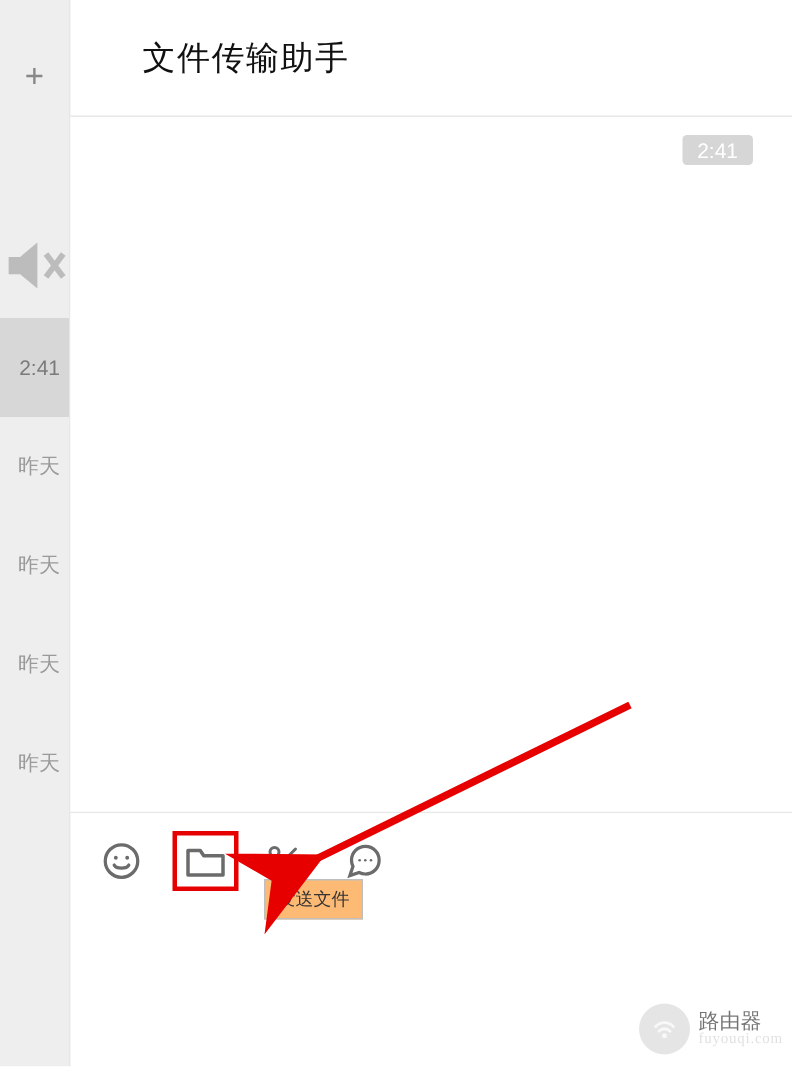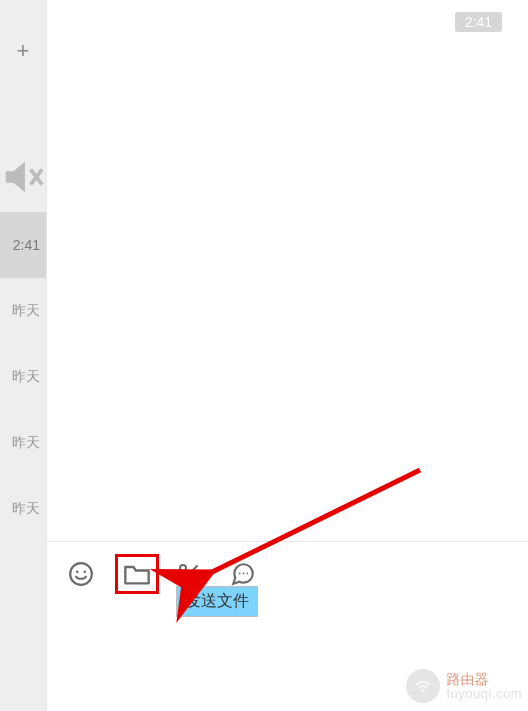--- a/index.html
+++ b/index.html
@@ -14,30 +14,30 @@
   .time-badge { position: absolute; top: 12px; right: 26px; background: #d6d6d6; color: #fff; font-size: 14px; padding: 2px 10px; border-radius: 3px; }
   .input-bar { height: 170px; border-top: 1px solid #e7e7e7; padding: 12px 18px; }
   .toolbar { display: flex; align-items: center; gap: 18px; }
   .tool { width: 32px; height: 32px; display: flex; align-items: center; justify-content: center; color: #6b6b6b; cursor: pointer; }
   .tool svg { width: 26px; height: 26px; display: block; stroke: #6b6b6b; }
   .tool.file-highlight { border: 3px solid #e60000; padding: 2px; width: 44px; height: 40px; }
   .tool.file-highlight svg { width: 28px; height: 24px; }
   .scissors-group { display: flex; align-items: center; color: #6b6b6b; cursor: pointer; }
   .scissors-group svg.sc { width: 24px; height: 24px; stroke: #6b6b6b; }
   .scissors-group .caret { font-size: 11px; margin-left: 2px; color: #8a8a8a; }
-  .tooltip { position: absolute; left: 176px; top: 586px; background: #7dd3fc; border: 1px solid #bfbfbf; font-size: 16px; color: #333; padding: 4px 8px; white-space: nowrap; }
+  .tooltip { position: absolute; left: 176px; top: 586px; background: #fdba74; border: 1px solid #bfbfbf; font-size: 12px; color: #333; padding: 4px 8px; white-space: nowrap; }
   
   .arrow-svg { position: absolute; left: 0; top: 0; width: 528px; height: 711px; pointer-events: none; }
   
   .watermark { position: absolute; right: 6px; bottom: 8px; display: flex; align-items: center; gap: 6px; opacity: 0.55; }
   .wm-circle { width: 34px; height: 34px; border-radius: 50%; background: #d0d0d0; display: flex; align-items: center; justify-content: center; }
   .wm-circle svg { width: 18px; height: 18px; }
   .wm-text { display: flex; flex-direction: column; line-height: 1.05; }
-  .wm-text .t1 { font-size: 14px; color: #c2410c; }
-  .wm-text .t2 { font-size: 13px; color: #c8c8c8; letter-spacing: 0.5px; }
+  .wm-text .t1 { font-size: 14px; color: #000000; }
+  .wm-text .t2 { font-size: 10px; color: #c8c8c8; letter-spacing: 0.5px; font-family: Liberation Serif, serif; }
   
   .sidebar { width: 46px; }
   .side-inner { width: 100%; display: flex; flex-direction: column; }
   .side-top { display: flex; justify-content: center; padding: 20px 0 0 0; }
   .side-mute { display: flex; justify-content: center; padding-top: 92px; padding-bottom: 12px; }
   .side-list { display: flex; flex-direction: column; }
   .side-list .row { height: 66px; display: flex; align-items: center; justify-content: flex-end; padding-right: 6px; font-size: 14px; color: #9a9a9a; }
   .side-list .row.sel { background: #d7d7d7; color: #7a7a7a; }
 </style>
 </head>
@@ -71,20 +71,23 @@
             <span>昨天</span>
           </div>
         <div class="row">
             <span>昨天</span>
           </div>
       </div>
     </div>
   </div>
 
   <div class="main">
+    <div class="header">
+      <div class="header-title">文件传输助手</div>
+    </div>
     <div class="chat-area">
       <div class="time-badge">2:41</div>
     </div>
     <div class="input-bar">
       <div class="toolbar">
 
         <div class="tool">
           <svg viewBox="0 0 24 24" fill="none" stroke-width="2" stroke-linecap="round">
             <circle cx="12" cy="12" r="10"></circle>
             <circle cx="8.5" cy="10" r="1.2" fill="#6b6b6b" stroke="none"></circle>

